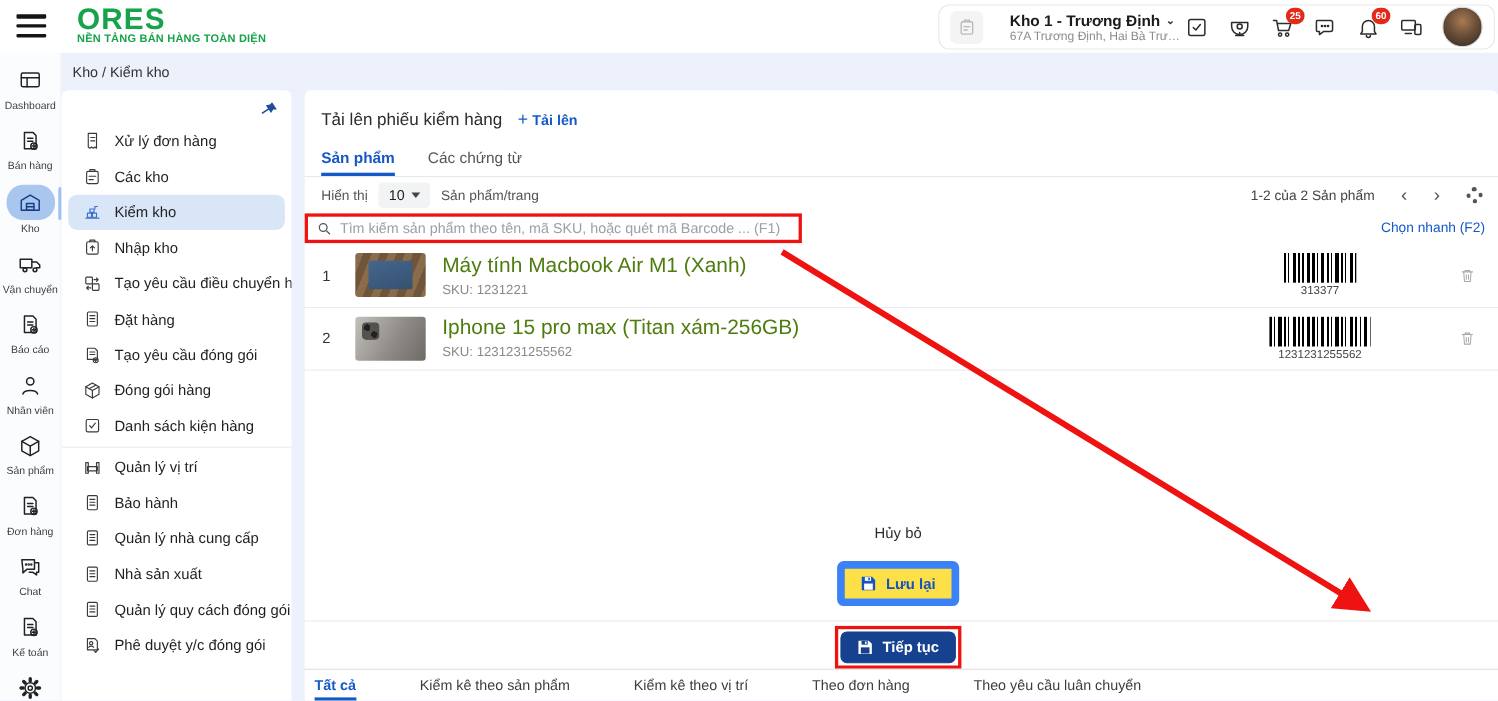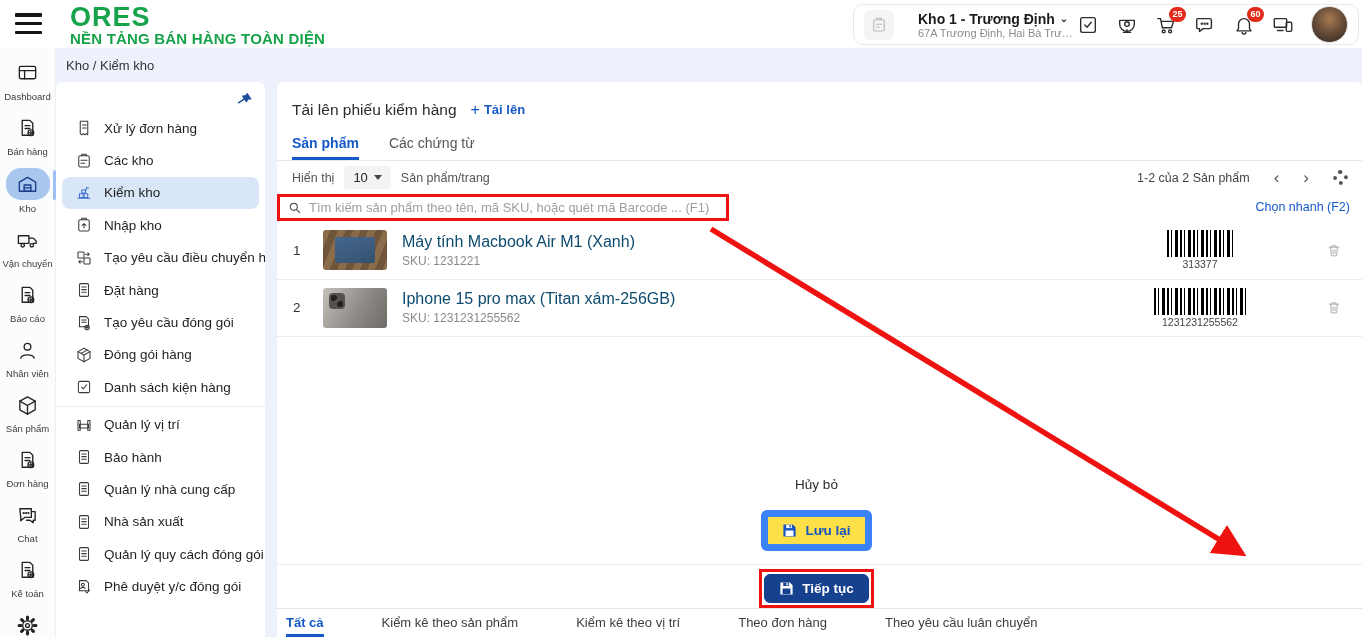--- a/index.html
+++ b/index.html
@@ -6,21 +6,21 @@
   html,body { width:1362px; height:637px; }
   body { font-family:"Liberation Sans", sans-serif; background:#edf1fb; overflow:hidden; }
   .app { position:relative; width:1362px; height:637px; background:#edf1fb; }
 
   
   .topbar { position:absolute; left:0; top:0; width:1362px; height:64px; background:#fff; }
   .hamburger { position:absolute; left:15px; top:13px; width:27px; height:21px; display:flex; flex-direction:column; justify-content:space-between; cursor:pointer; }
   .hamburger span { display:block; height:3.5px; background:#151515; border-radius:1px; }
   .logo-block { position:absolute; left:70px; top:4px; }
   .logo-main { font-size:27px; font-weight:bold; letter-spacing:1px; line-height:26px; }
-  .logo-tag { font-size:15px; font-weight:bold; letter-spacing:.2px; }
+  .logo-tag { font-size:10px; font-weight:bold; letter-spacing:.2px; }
   .topbar-right { position:absolute; right:3px; top:4px; height:41px; width:506px; background:#fff; border:1px solid #e9e9e9; border-radius:10px; display:flex; align-items:center; padding:0 10px; }
   .wh-iconbox { width:30px; height:30px; background:#f4f4f4; border-radius:6px; display:flex; align-items:center; justify-content:center; color:#b9b9b9; flex:0 0 auto; }
   .wh-texts { margin-left:24px; overflow:hidden; }
   .wh-name { font-size:14px; font-weight:bold; color:#1b1b1b; white-space:nowrap; display:flex; align-items:center; gap:5px; }
   .wh-caret { font-size:10px; color:#333; }
   .wh-addr { font-size:11px; color:#8b8b8b; white-space:nowrap; overflow:hidden; text-overflow:ellipsis; max-width:245px; }
   .top-icons { margin-left:auto; display:flex; align-items:center; gap:17px; }
   .tico { position:relative; width:22px; height:22px; color:#2c2c2c; cursor:pointer; }
   .tico svg { width:22px; height:22px; stroke:#2c2c2c; fill:none; stroke-width:1.5; stroke-linecap:round; stroke-linejoin:round; }
   .badge { position:absolute; top:-7px; right:-9px; min-width:17px; height:15px; padding:0 3px; background:#e32919; color:#fff; font-size:9px; font-weight:bold; border-radius:8px; display:flex; align-items:center; justify-content:center; }
@@ -73,21 +73,21 @@
   .search-input::placeholder { color:#9aa0a6; }
   .quick-select { position:absolute; right:12px; top:6px; font-size:12.5px; cursor:pointer; }
   .p-row { height:57.5px; display:flex; align-items:center; border-bottom:1px solid #ececec; }
   .p-idx { width:46px; text-align:left; padding-left:16px; font-size:13.5px; color:#333; }
   .p-img { width:64px; height:40px; border-radius:3px; margin-right:15px; position:relative; overflow:hidden; flex:0 0 auto; }
   .img-macbook { background:repeating-linear-gradient(112deg,#8a6b4a 0 7px,#6f5539 7px 14px,#97causa 0); background:repeating-linear-gradient(112deg,#8a6b4a 0 7px,#6f5539 7px 14px); }
   .img-macbook::after { content:""; position:absolute; left:18%; top:18%; width:64%; height:64%; background:linear-gradient(160deg,#44678e,#35516f); border-radius:2px; }
   .img-iphone { background:linear-gradient(120deg,#c4c1bd 0%,#8f8c88 55%,#6e6b67 100%); }
   .img-iphone::after { content:""; position:absolute; left:10%; top:12%; width:16px; height:16px; border-radius:4px; background:radial-gradient(circle at 30% 30%, #222 0 3px, transparent 3px), radial-gradient(circle at 70% 70%, #222 0 3px, transparent 3px), #55524e; }
   .p-info { display:flex; flex-direction:column; gap:3px; }
-  .p-name { font-size:16px; color:#0c4a6e; }
+  .p-name { font-size:19px; color:#4d7c0f; }
   .p-sku { font-size:12px; color:#8a8a8a; }
   .p-bc-block { margin-left:auto; width:140px; text-align:center; margin-right:44px; }
   .bc-stripes { height:27px; margin:0 auto; background:repeating-linear-gradient(90deg,#000 0 2px,#fff 2px 4px,#000 4px 5px,#fff 5px 8px,#000 8px 11px,#fff 11px 13px); }
   .bc-1 { width:66px; }
   .bc-2 { width:92px; }
   .bc-num { font-size:10.5px; color:#444; margin-top:1px; }
   .p-trash { width:40px; margin-right:8px; display:flex; justify-content:center; cursor:pointer; }
   .p-trash svg { width:16px; height:17px; stroke:#a8a8a8; fill:none; stroke-width:1.4; stroke-linecap:round; }
   .m-actions { position:absolute; left:0; bottom:0; width:100%; height:44px; border-top:1px solid #ececec; display:flex; align-items:center; justify-content:flex-end; gap:18px; padding-right:6px;flex-direction:column; }
   .btn-cancel { font-size:13.5px; color:#2b2b2b; cursor:pointer; }

